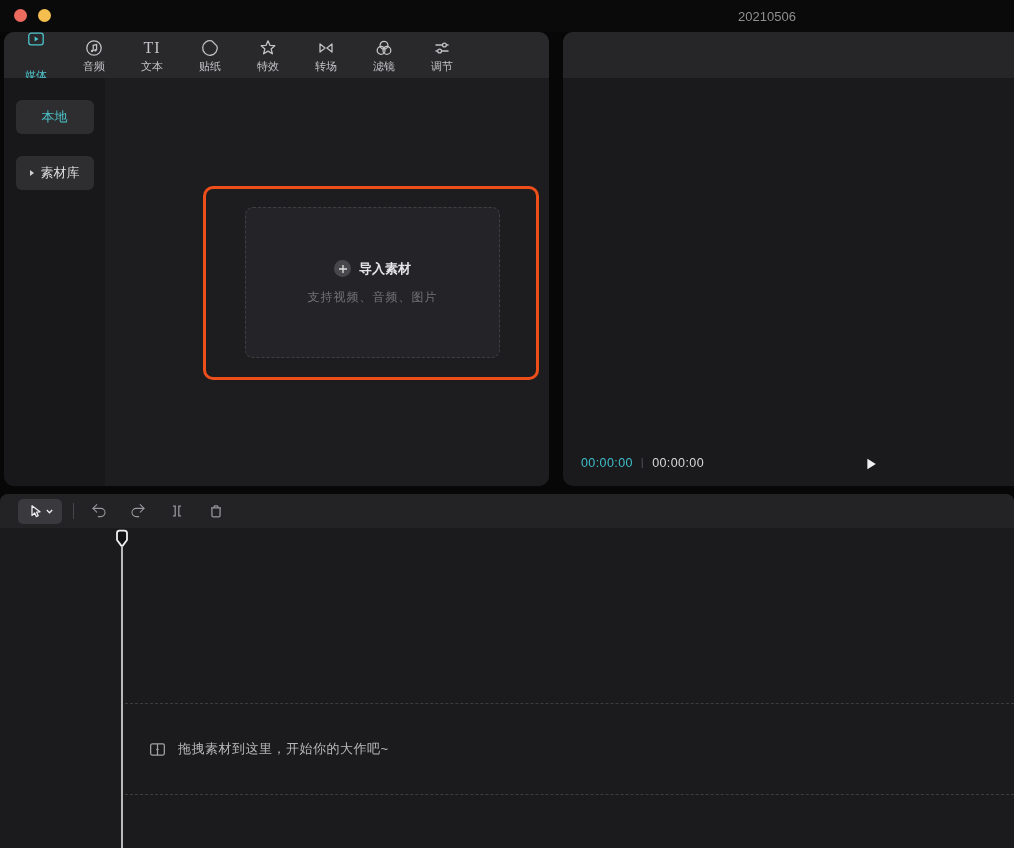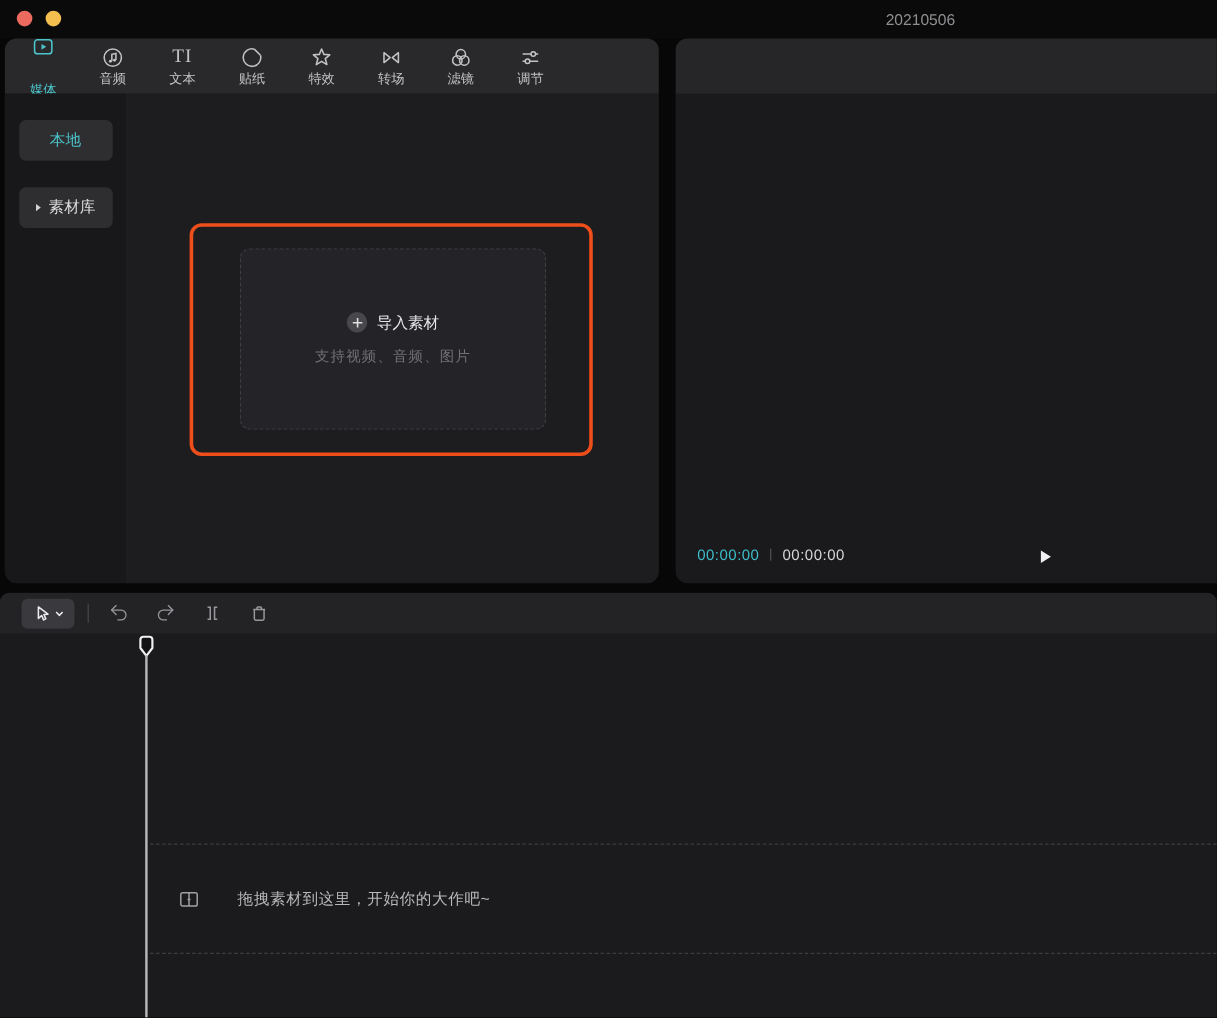--- a/index.html
+++ b/index.html
@@ -19,40 +19,40 @@
                  background:#1d1d20; border-radius:10px; overflow:hidden; }
   .tabbar { height:46px; background:#29292c; display:flex; align-items:center; padding-left:3px; }
   .tab { width:58px; height:44px; display:flex; flex-direction:column; align-items:center;
          justify-content:center; gap:2px; color:#c2c2c5; cursor:default; }
   .tab .tlabel { font-size:11px; line-height:12px; }
   .tab svg { stroke:currentColor; fill:none; stroke-width:1.3; }
   .tab.active { color:#4cc5cb;gap:20px; }
   .ticon { height:20px; display:flex; align-items:center; justify-content:center; }
   .ti-glyph { font-family:"Liberation Serif", serif; font-size:16px; letter-spacing:1px; line-height:20px; }
 
-  .media-body { display:flex; height:408px; }
+  .media-body { display:flex; height:408px;gap:45px; }
   .media-sidebar { width:101px; background:#18181a; padding-top:22px; display:flex;
                    flex-direction:column; align-items:center; gap:22px; flex-shrink:0; }
   .side-btn { width:78px; height:34px; background:#2e2e31; border-radius:6px; display:flex;
               align-items:center; justify-content:center; font-size:13px; color:#dededf; }
   .side-btn.active { color:#4cc5cb; }
   .side-btn .caret { width:0; height:0; border-left:4px solid #d0d0d0; border-top:3.5px solid transparent;
                      border-bottom:3.5px solid transparent; margin-right:7px; }
   .media-content { flex:1; position:relative; background:#1d1d20; }
 
   .import-highlight { position:absolute; left:53px; top:108px; width:336px; height:194px;
                       border:3px solid #ed4e1a; border-radius:10px; }
   .import-box { position:absolute; left:95px; top:129px; width:255px; height:151px;
                 background:#242428; border:1px dashed #3f3f43; border-radius:8px;
                 display:flex; flex-direction:column; align-items:center; justify-content:center; }
   .import-row { display:flex; align-items:center; gap:8px; }
   .plus-circle { width:17px; height:17px; border-radius:50%; background:#48484c;
                  display:flex; align-items:center; justify-content:center; }
   .plus-circle svg { stroke:#e0e0e0; stroke-width:1.3; }
-  .import-title { color:#e6e6e8; font-size:13px; font-weight:normal; }
+  .import-title { color:#e6e6e8; font-size:13px; font-weight:bold; }
   .import-sub { margin-top:11px; color:#717176; font-size:12px; letter-spacing:1px; }
 
   
   .preview-panel { position:absolute; left:563px; top:32px; width:451px; height:454px;
                    background:#1a1a1c; border-radius:10px 0 0 10px; overflow:hidden; }
   .preview-header { height:46px; background:#262629; }
   .time-row { position:absolute; left:18px; bottom:16px; display:flex; align-items:flex-start;
               gap:8px; font-size:12.5px; letter-spacing:0.4px; }
   .t-cur { color:#3fbecd; }
   .t-sep { color:#55555a; font-size:11px; }
@@ -75,21 +75,21 @@
   .tl-body { position:relative; height:320px; }
 
   .playhead-head { position:absolute; left:115px; top:1px; }
   .playhead-line { position:absolute; left:121px; top:18px; bottom:0; width:2px; background:#b9b9bb; }
 
   .track-drop { position:absolute; left:125px; right:0; top:175px; height:92px;
                 border-top:1px dashed #3d3d40; border-bottom:1px dashed #3d3d40;
                 display:flex; align-items:center; }
   .film-icon { margin-left:23px; color:#a2a2a5; display:flex; }
   .film-icon svg { stroke:currentColor; fill:none; stroke-width:1.3; }
-  .drop-hint { margin-left:31px; color:#b8b8ba; font-size:13px; letter-spacing:0.5px; }
+  .drop-hint { margin-left:11px; color:#b8b8ba; font-size:13px; letter-spacing:0.5px; }
 </style>
 </head>
 <body>
 
 <div class="titlebar">
   <div class="tl tl-close"></div>
   <div class="tl tl-min"></div>
   <div class="win-title">20210506</div>
 </div>
 

